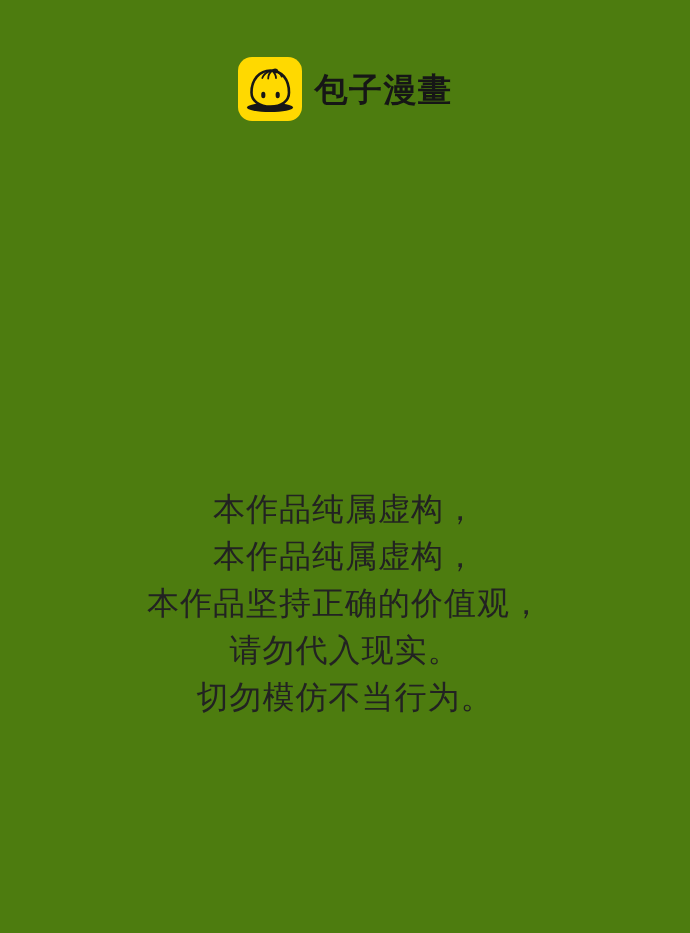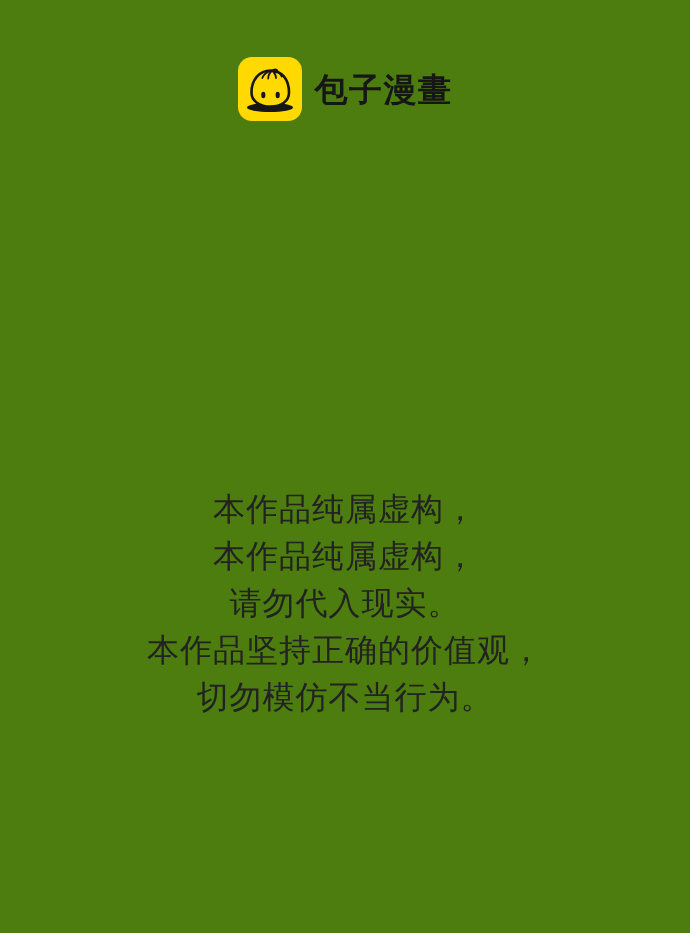--- a/index.html
+++ b/index.html
@@ -95,18 +95,18 @@
       <ellipse cx="25.3" cy="38" rx="2.1" ry="3.3" fill="#161616"></ellipse>
       <ellipse cx="39.7" cy="38" rx="2.1" ry="3.3" fill="#161616"></ellipse>
     </svg>
     <div class="logo-wordmark">包子漫畫</div>
   </div>
 
 
   <div class="disclaimer-block">
     <div class="disclaimer-line">本作品纯属虚构，</div>
     <div class="disclaimer-line">本作品纯属虚构，</div>
+    <div class="disclaimer-line">本作品坚持正确的价值观，</div>
     <div class="disclaimer-line">请勿代入现实。</div>
-    <div class="disclaimer-line">本作品坚持正确的价值观，</div>
     <div class="disclaimer-line">切勿模仿不当行为。</div>
   </div>
 
 </div>
 
 </body></html>

